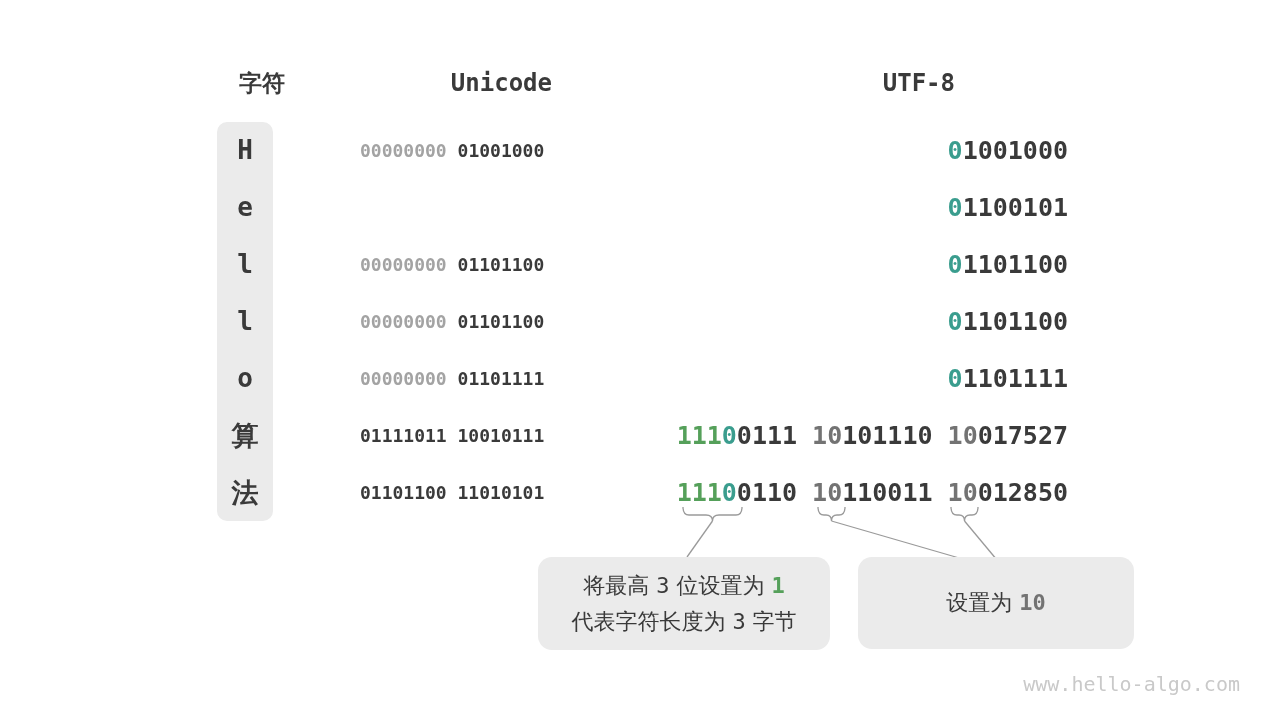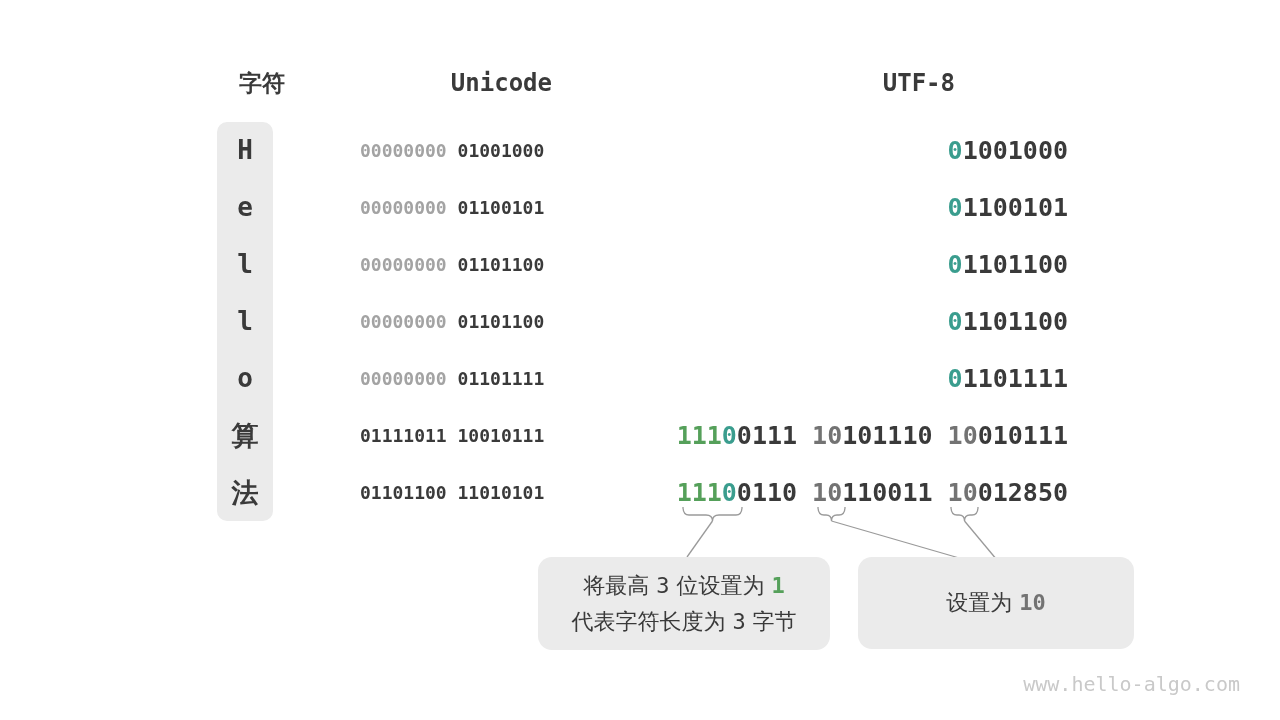--- a/index.html
+++ b/index.html
@@ -54,42 +54,41 @@
   <div class="char-col"></div>
 
   <div class="rows" id="rows">
       <div class="row" style="top: 0px;">
         <div class="cell cell-char">H</div>
         <div class="cell cell-unicode"><span class="seg-muted">00000000 </span><span class="seg-dark">01001000</span></div>
         <div class="cell cell-utf8"><span class="seg-teal">0</span><span class="seg-dark">1001000</span></div>
       </div>
       <div class="row" style="top: 57px;">
         <div class="cell cell-char">e</div>
-        <div class="cell cell-unicode"><span class="seg-muted">00000000 </span><span class="seg-dark">01100101</span></div>
         <div class="cell cell-utf8"><span class="seg-teal">0</span><span class="seg-dark">1100101</span></div>
       </div>
       <div class="row" style="top: 114px;">
         <div class="cell cell-char">l</div>
         <div class="cell cell-unicode"><span class="seg-muted">00000000 </span><span class="seg-dark">01101100</span></div>
         <div class="cell cell-utf8"><span class="seg-teal">0</span><span class="seg-dark">1101100</span></div>
       </div>
       <div class="row" style="top: 171px;">
         <div class="cell cell-char">l</div>
         <div class="cell cell-unicode"><span class="seg-muted">00000000 </span><span class="seg-dark">01101100</span></div>
         <div class="cell cell-utf8"><span class="seg-teal">0</span><span class="seg-dark">1101100</span></div>
       </div>
       <div class="row" style="top: 228px;">
         <div class="cell cell-char">o</div>
         <div class="cell cell-unicode"><span class="seg-muted">00000000 </span><span class="seg-dark">01101111</span></div>
         <div class="cell cell-utf8"><span class="seg-teal">0</span><span class="seg-dark">1101111</span></div>
       </div>
       <div class="row" style="top: 285px;">
         <div class="cell cell-char cjk">算</div>
         <div class="cell cell-unicode"><span class="seg-dark">01111011 10010111</span></div>
-        <div class="cell cell-utf8"><span class="seg-green">111</span><span class="seg-teal">0</span><span class="seg-dark">0111 </span><span class="seg-blue">10</span><span class="seg-dark">101110 </span><span class="seg-blue">10</span><span class="seg-dark">010111</span></div>
+        <div class="cell cell-utf8"><span class="seg-green">111</span><span class="seg-teal">0</span><span class="seg-dark">0111 </span><span class="seg-blue">10</span><span class="seg-dark">101110 </span><span class="seg-blue">10</span><span class="seg-dark">017527</span></div>
       </div>
       <div class="row" style="top: 342px;">
         <div class="cell cell-char cjk">法</div>
         <div class="cell cell-unicode"><span class="seg-dark">01101100 11010101</span></div>
         <div class="cell cell-utf8"><span class="seg-green">111</span><span class="seg-teal">0</span><span class="seg-dark">0110 </span><span class="seg-blue">10</span><span class="seg-dark">110011 </span><span class="seg-blue">10</span><span class="seg-dark">012850</span></div>
       </div>
     </div>
 
   <svg class="annot" viewBox="0 0 1280 720">
     <g stroke="#9a9a9a" stroke-width="1.3" fill="none">

